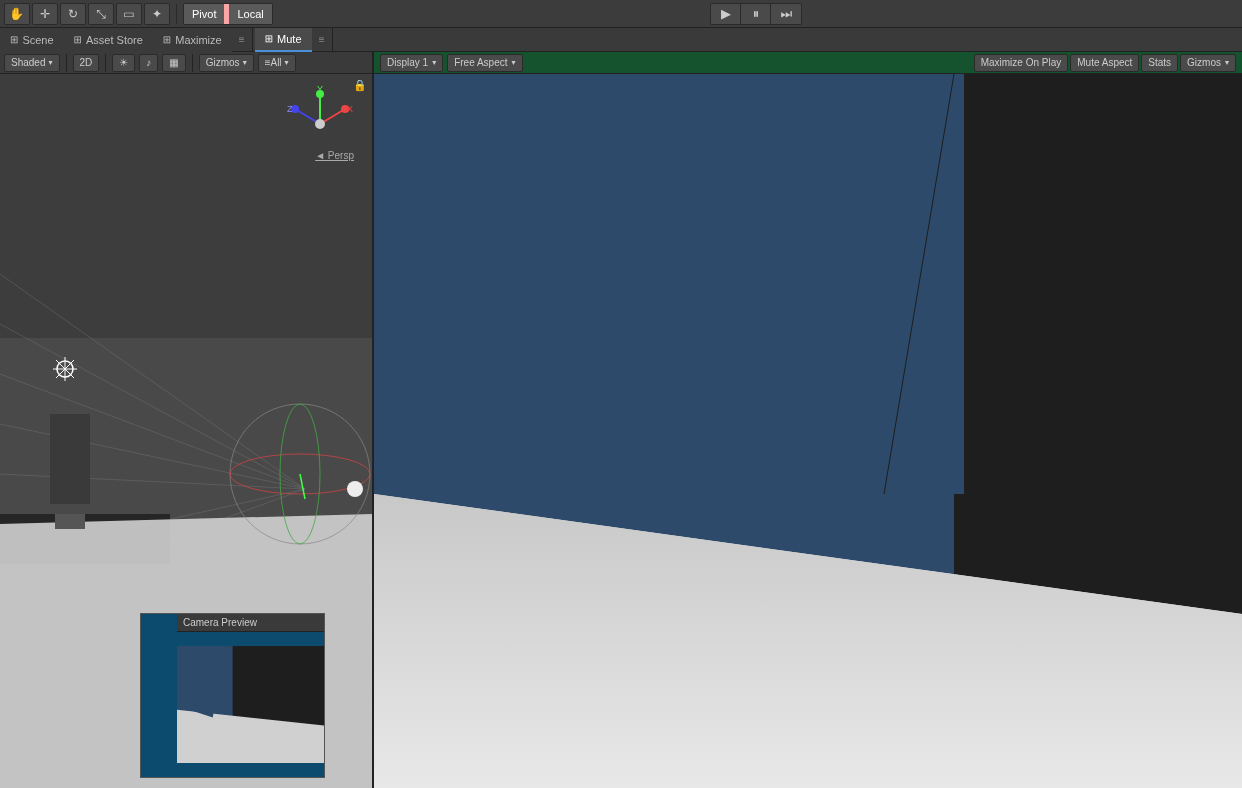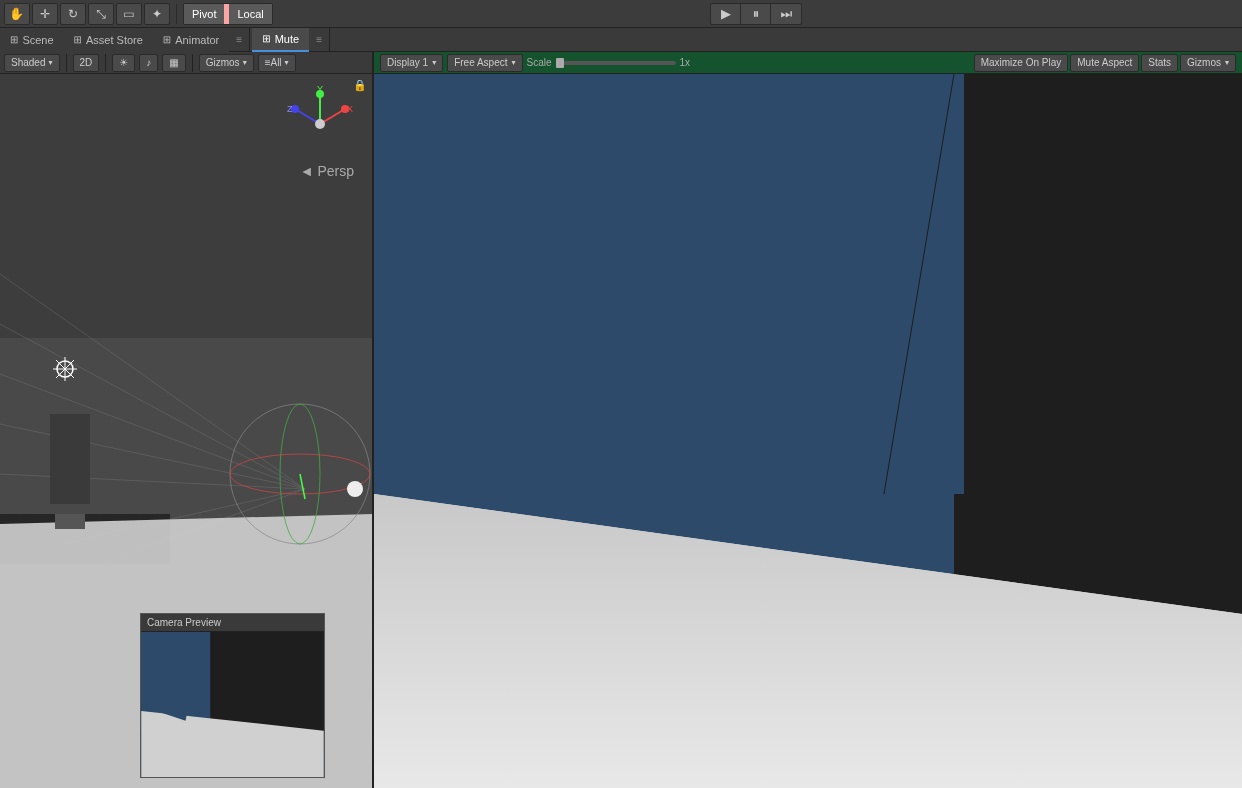--- a/index.html
+++ b/index.html
@@ -243,44 +243,46 @@
     
     .scene-inner {
       position: relative;
       width: 100%;
       height: 100%;
     }
 
     
     .persp-label {
       position: absolute;
-      top: 89px;
+      top: 76px;
       right: 18px;
-      font-size: 14px;
+      font-size: 10px;
       color: #aaa;
+      text-decoration: underline;
     }
 
     
     .lock-icon {
       position: absolute;
       top: 5px;
       right: 5px;
       font-size: 11px;
       color: #888;
     }
 
     
     .camera-preview {
       position: absolute;
       bottom: 10px;
       left: 140px;
       width: 185px;
       height: 165px;
       background: #0c4a6e;
       border: 1px solid #555;
+      padding-left: 36px;
     }
     .camera-preview-title {
       background: #3a3a3a;
       height: 18px;
       display: flex;
       align-items: center;
       padding: 0 6px;
       font-size: 10px;
       color: #ccc;
       border-bottom: 1px solid #222;
@@ -352,21 +354,21 @@
     <div class="tab">
       <span class="tab-icon">⊞</span>
       <span>Scene</span>
     </div>
     <div class="tab">
       <span class="tab-icon">⊞</span>
       <span>Asset Store</span>
     </div>
     <div class="tab">
       <span class="tab-icon">⊞</span>
-      <span>Animator</span>
+      <span>Maximize</span>
     </div>
     <div class="tabs-collapse-btn">≡</div>
   </div>
 
   <div class="tab-section" style="margin-left: 2px;">
     <div class="tab active">
       <span class="tab-icon">⊞</span>
       <span>Mute</span>
     </div>
     <div class="tabs-collapse-btn">≡</div>
@@ -400,27 +402,20 @@
   <div style="width:2px;background:#222;"></div>
 
   <div class="game-toolbar">
     <div class="game-toolbar-btn">
       <span>Display 1</span>
       <span class="arrow">▾</span>
     </div>
     <div class="game-toolbar-btn">
       <span>Free Aspect</span>
       <span class="arrow">▾</span>
-    </div>
-    <div class="scale-container">
-      <span class="scale-label">Scale</span>
-      <div class="scale-slider">
-        <div class="scale-slider-thumb"></div>
-      </div>
-      <span class="scale-value">1x</span>
     </div>
     <div class="game-right-btns">
       <div class="game-toolbar-btn">Maximize On Play</div>
       <div class="game-toolbar-btn">Mute Aspect</div>
       <div class="game-toolbar-btn">Stats</div>
       <div class="game-toolbar-btn">
         <span>Gizmos</span>
         <span class="arrow">▾</span>
       </div>
     </div>

